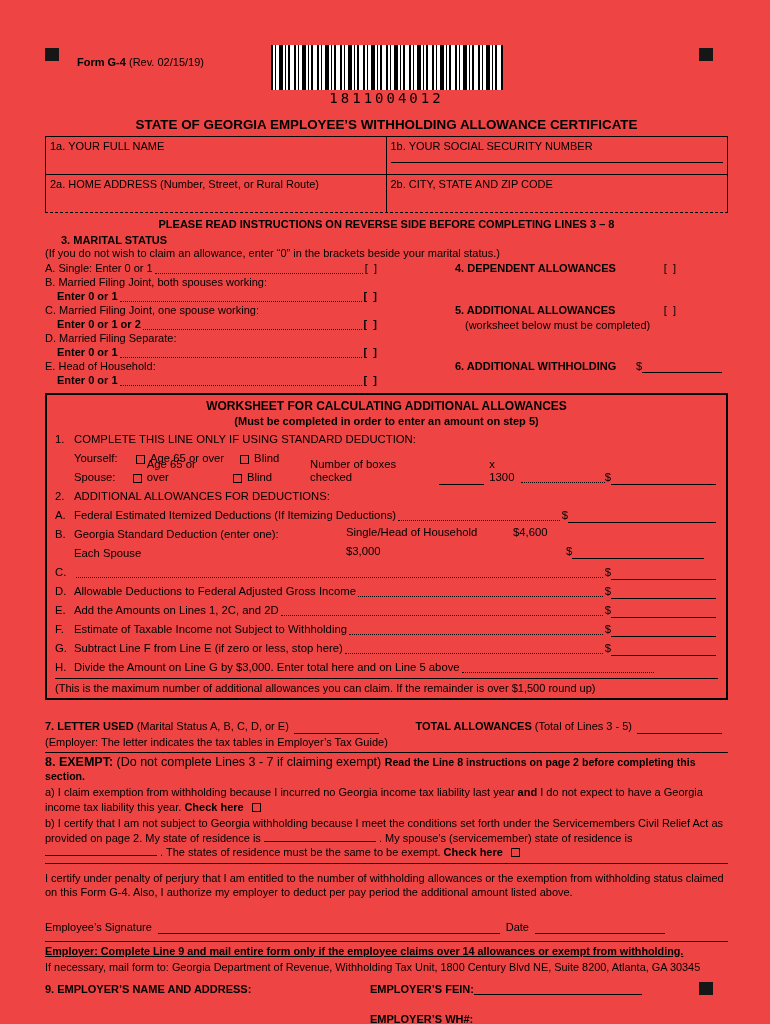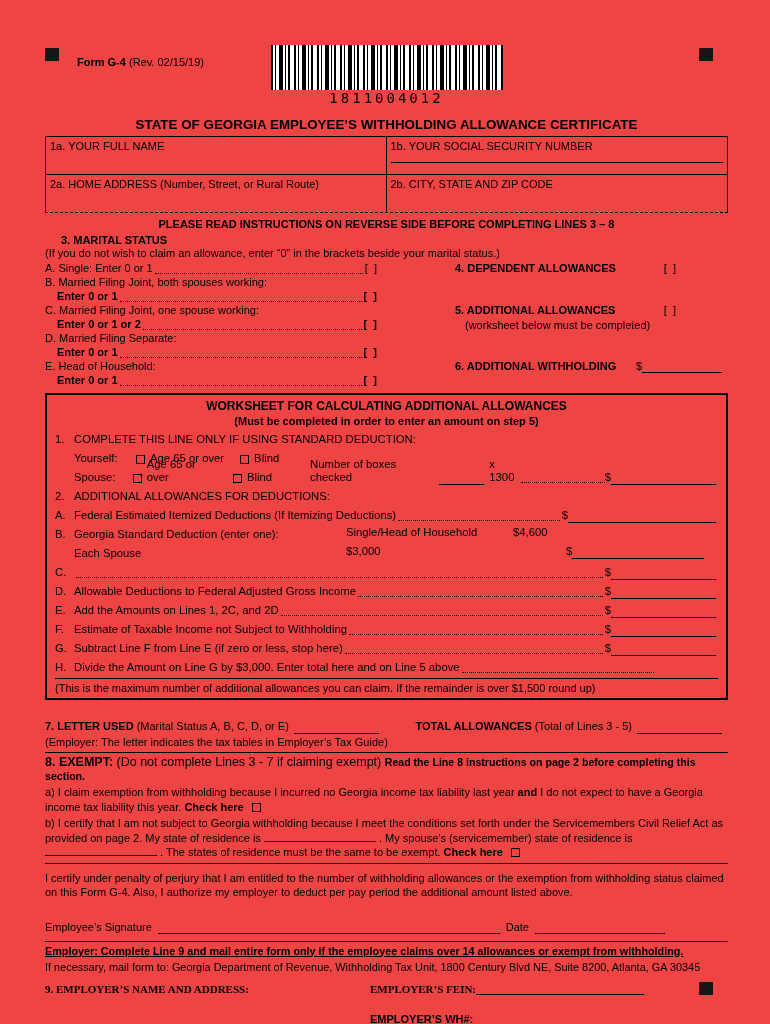--- a/index.html
+++ b/index.html
@@ -96,21 +96,21 @@
   .chk-inline { display: inline-block; width: 9px; height: 9px; border: 1.3px solid #000; margin-left: 8px; vertical-align: -1px; }
 
   .cert { line-height: 14.5px; margin-top: 7px; }
   .sig-row { display: flex; align-items: center; margin-top: 20px; padding-right: 63px; height: 16px; }
   .sig-blank { flex: 1 1 auto; border-bottom: 1px solid #000; height: 12px; margin: 0 6px 0 6px; }
   .date-blank { width: 130px; margin-left: 6px; }
   .rule-sig { margin-top: 5px; }
 
   .emp-bold { font-weight: bold; text-decoration: underline; white-space: nowrap; font-size: 10.8px; margin-top: 2px; }
   .emp-mail { white-space: nowrap; margin-top: 3px; font-size: 10.9px; }
-  .emp-row9 { position: relative; margin-top: 8px; height: 18px; font-family: Liberation Serif, serif; }
+  .emp-row9 { position: relative; margin-top: 8px; height: 18px; }
   .emp-fein { position: absolute; left: 325px; top: 0; font-weight: bold; }
   .fein-blank { width: 168px; vertical-align: -2px; }
   .emp-wh-row { position: relative; height: 18px; margin-top: 12px; }
   .emp-wh { position: absolute; left: 325px; top: 0; font-weight: bold; }
 </style>
 </head>
 <body>
 
 <div class="page">
   <div class="corner corner-tl"></div>

